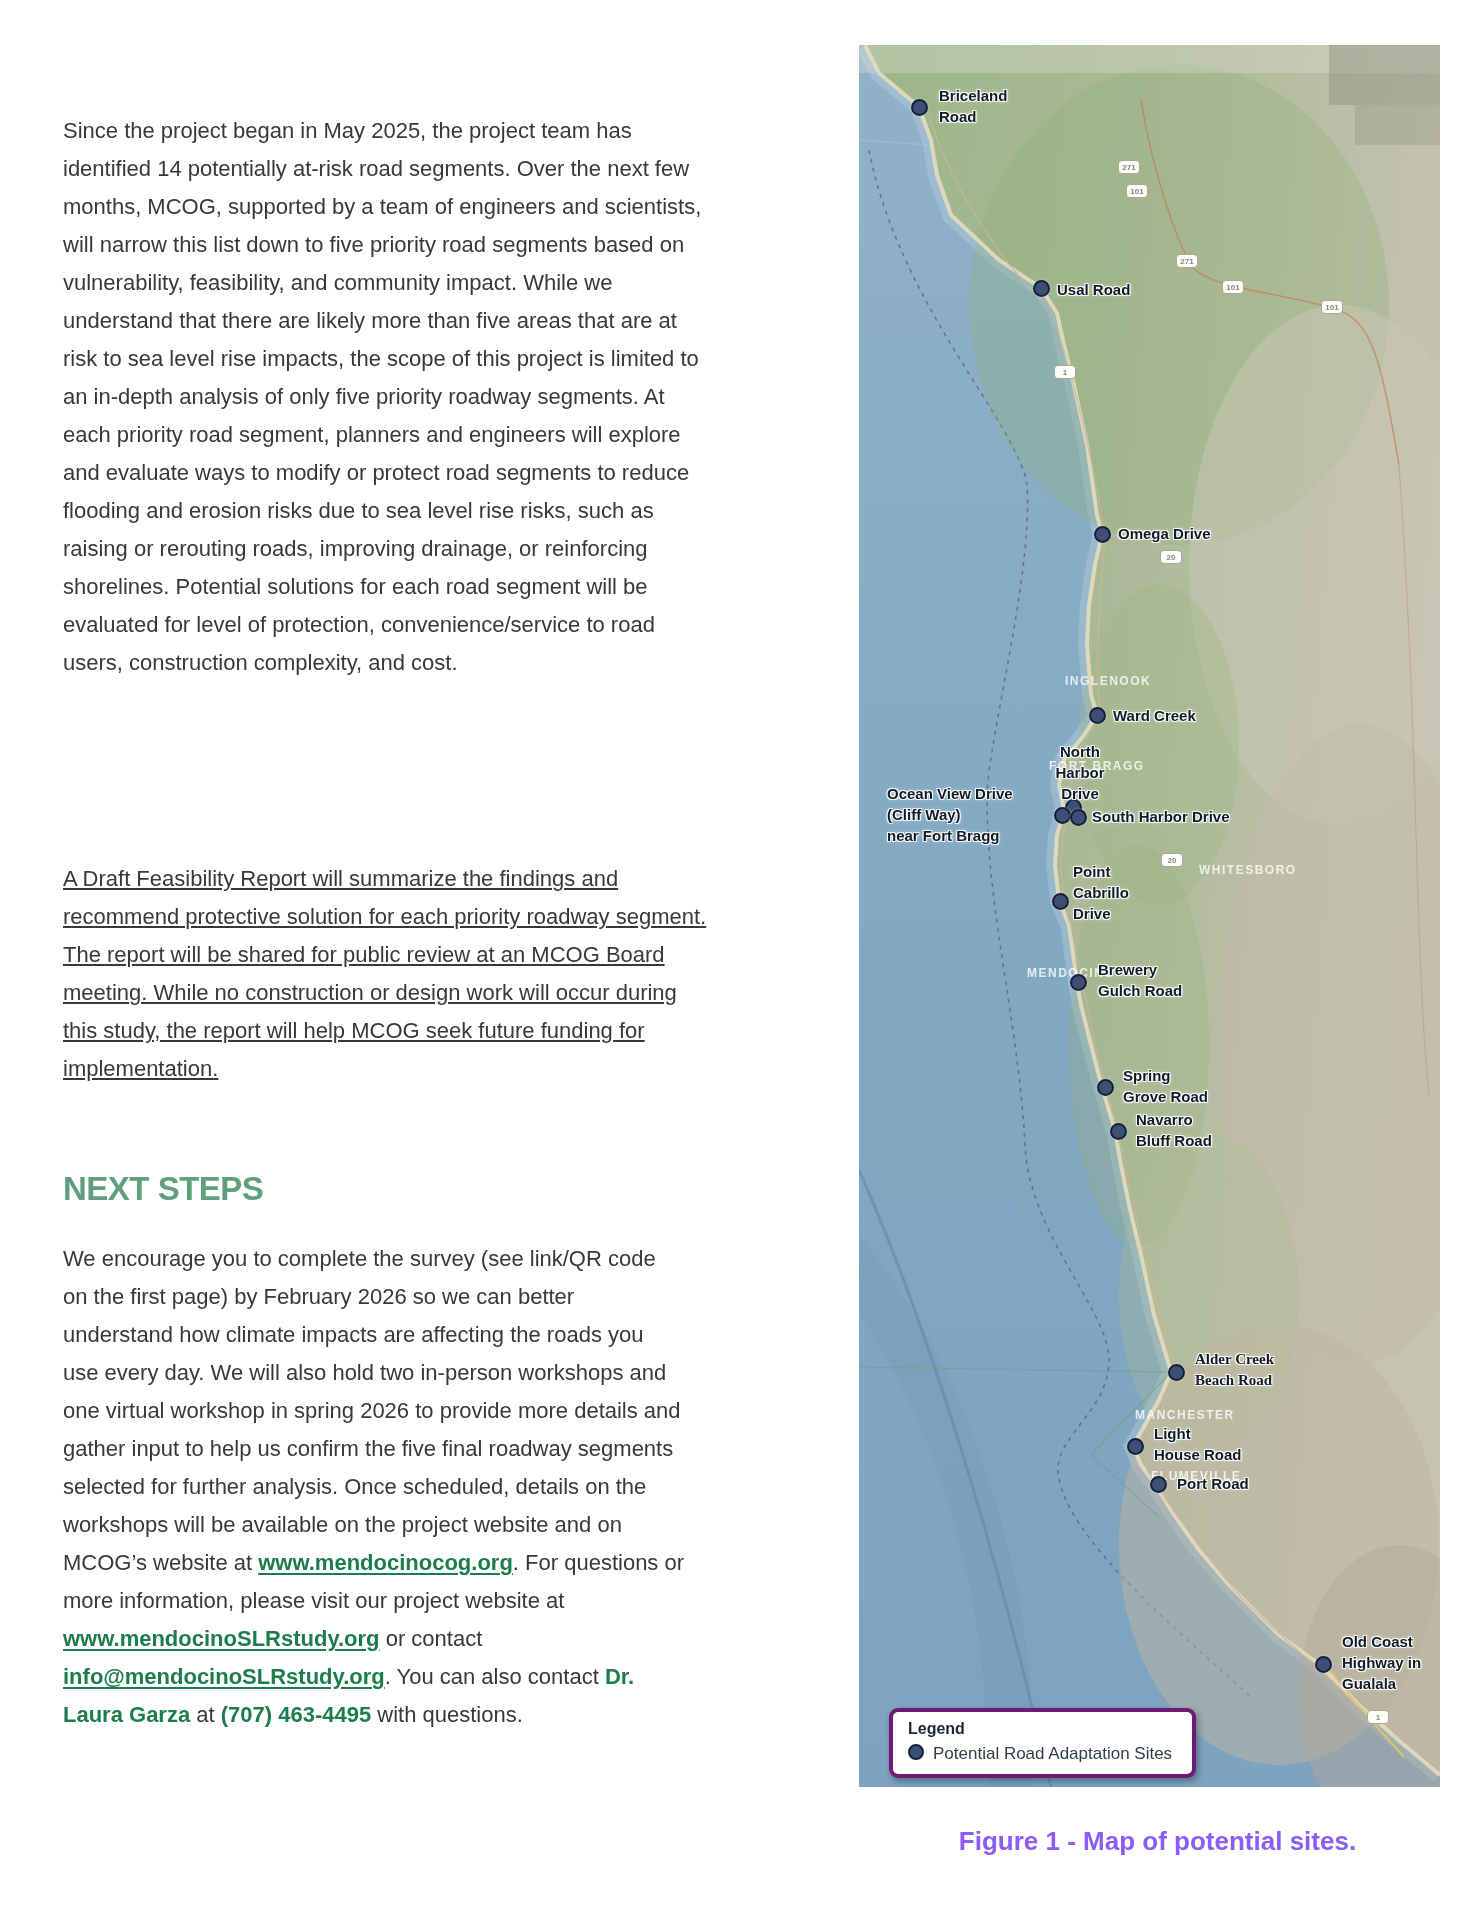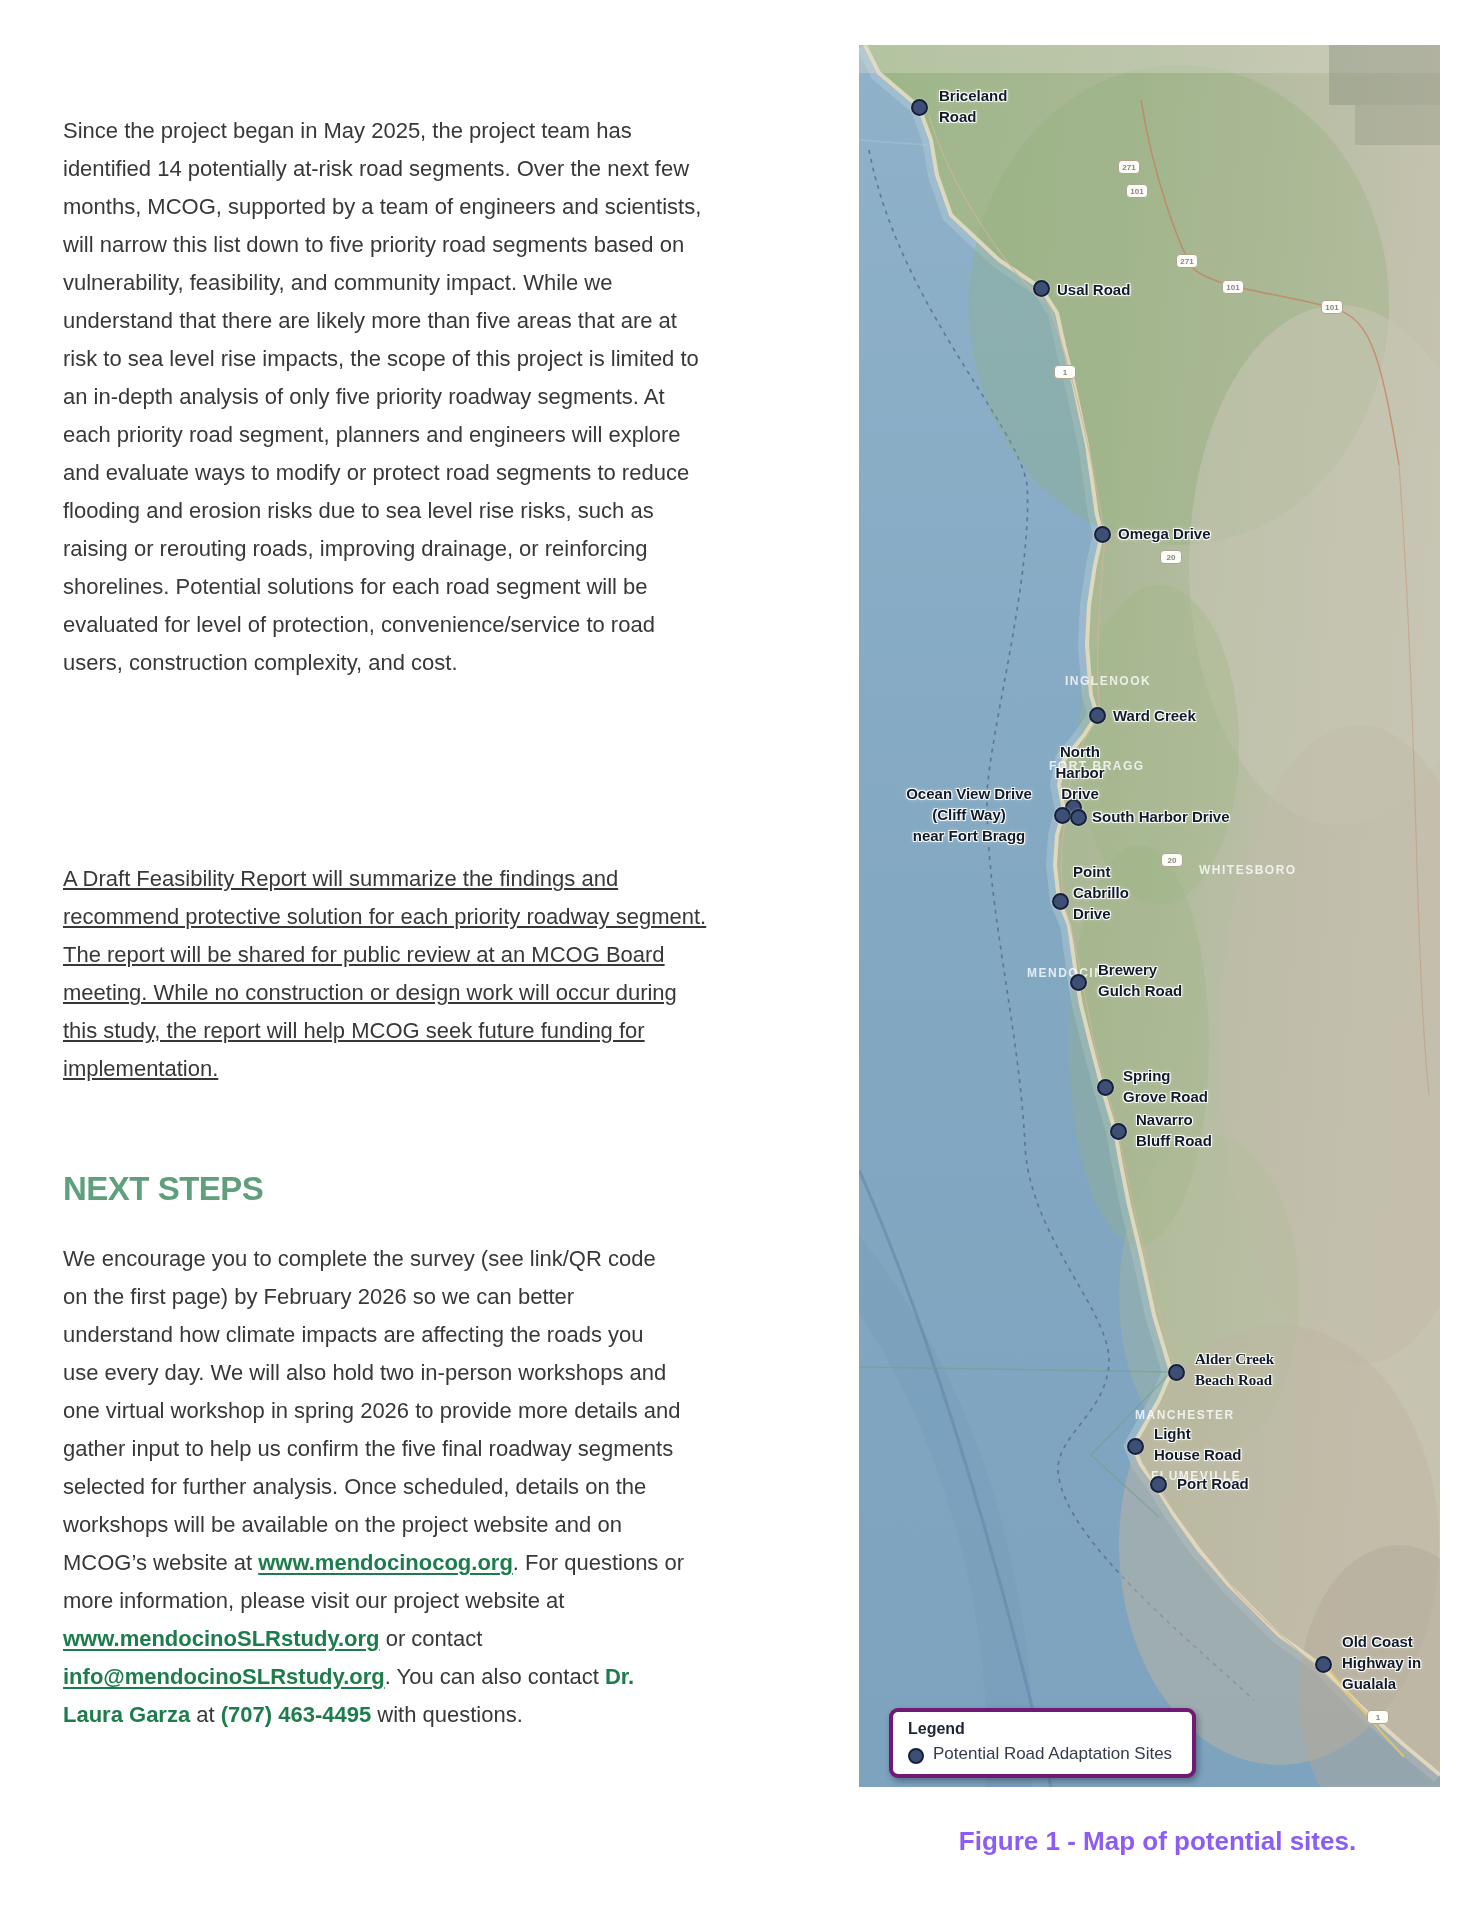--- a/index.html
+++ b/index.html
@@ -25,21 +25,21 @@
                     0 0 4px rgba(255,255,255,.8);}
   .shield{position:absolute;width:22px;height:14px;background:#fdfdfa;border:1px solid #aca692;
           border-radius:4px;font-weight:700;font-size:8px;line-height:13px;color:#8a8578;
           text-align:center;box-sizing:border-box;}
   .place{position:absolute;font-weight:700;font-size:12px;letter-spacing:1.5px;
          color:rgba(255,255,255,.78);white-space:nowrap;}
   .legend{position:absolute;left:30px;top:1663px;width:272px;background:#ffffff;
           border:4px solid #701a75;border-radius:9px;box-shadow:2px 3px 6px rgba(20,30,40,.4);
           padding:8px 12px 10px 15px;}
   .legend-title{font-weight:700;font-size:16px;color:#1c2533;margin:0 0 6px 0;}
-  .legend-row{display:flex;align-items:flex-end;gap:9px;font-size:17px;color:#343c49;}
+  .legend-row{display:flex;align-items:flex-start;gap:9px;font-size:17px;color:#343c49;}
   .legend-dot{width:16px;height:16px;border-radius:50%;background:#3e4f76;
               border:2px solid #16203a;box-sizing:border-box;flex:0 0 auto;}
   .caption{position:absolute;left:859px;top:1818px;width:581px;text-align:center;margin:8px;
            font-weight:700;font-size:26px;color:#8b5cf6;}
 </style>
 </head>
 <body>
 
 <div class="page">
 
@@ -138,21 +138,21 @@
     <div class="sdot" style="left:456px;top:1611px;"></div>
 
     <div class="slbl" style="left:80px;top:40px;">Briceland
 Road</div>
     <div class="slbl" style="left:198px;top:234px;">Usal Road</div>
     <div class="slbl" style="left:259px;top:478px;">Omega Drive</div>
     <div class="slbl" style="left:254px;top:660px;">Ward Creek</div>
     <div class="slbl" style="left:184px;top:696px;width:74px;text-align:center;">North
 Harbor
 Drive</div>
-    <div class="slbl" style="left:28px;top:738px;width:164px;text-align:center;">Ocean View Drive
+    <div class="slbl" style="left:28px;top:738px;width:164px;text-align:left;">Ocean View Drive
 (Cliff Way)
 near Fort Bragg</div>
     <div class="slbl" style="left:233px;top:761px;">South Harbor Drive</div>
     <div class="slbl" style="left:214px;top:816px;">Point
 Cabrillo
 Drive</div>
     <div class="slbl" style="left:239px;top:914px;">Brewery
 Gulch Road</div>
     <div class="slbl" style="left:264px;top:1020px;">Spring
 Grove Road</div>

